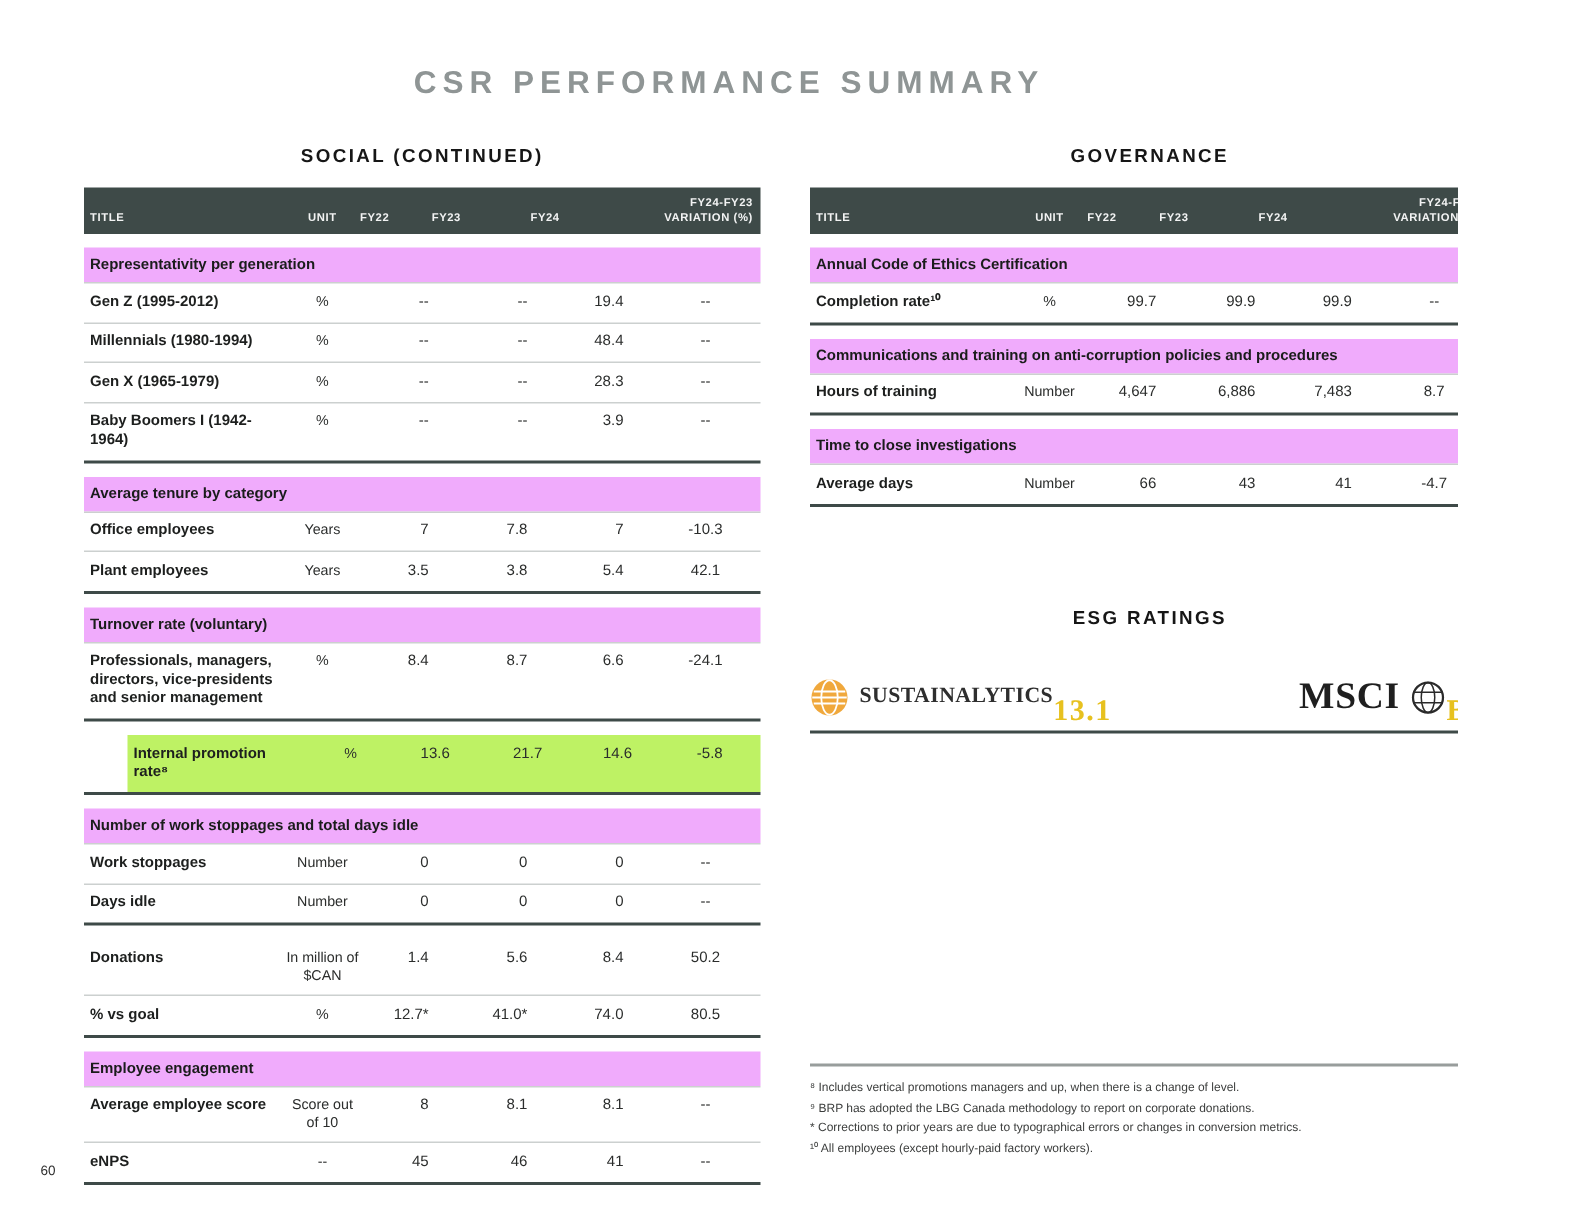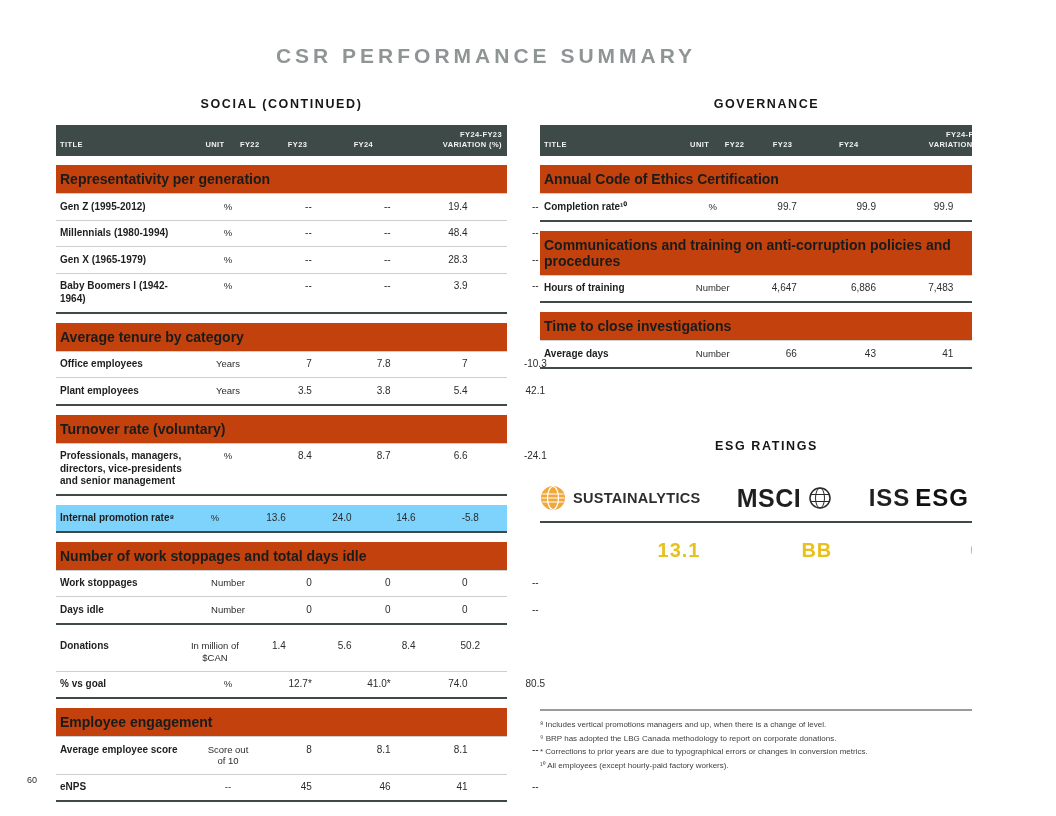--- a/index.html
+++ b/index.html
@@ -26,36 +26,36 @@
     display: grid; grid-template-columns: var(--cols); align-items: end;
     background: #3e4a48; color: #f2f3f3; min-height: 31px; padding: 5px 0 6px;
   }
   .hcell { font-size: 7.5px; font-weight: 700; letter-spacing: .4px; line-height: 1.35; }
   .h0 { padding-left: 4px; }
   .h1 { text-align: center; }
   .h2, .h3, .h4 { text-align: left; padding-right: 2px; }
   .h5 { text-align: right; padding-right: 5px; white-space: pre-line; }
   .tgroup { margin-top: 9px; border-bottom: 2px solid #3e4a48; }
   .section-band {
-    background: #c2410c; font-weight: 700; font-size: 14px; color: #1a1c1b;
+    background: #f0abfc; font-weight: 700; font-size: 10px; color: #1a1c1b;
     padding: 6px 4px;
   }
   .trow { display: grid; grid-template-columns: var(--cols); align-items: start; padding: 6.5px 0; }
-  .section-band + .trow, .trow + .trow { border-top: 1px solid #ccd0cf; gap: 13px; }
-  .trow.shaded { background: #7dd3fc; }
+  .section-band + .trow, .trow + .trow { border-top: 1px solid #ccd0cf; }
+  .trow.shaded { background: #bef264; margin-left: 29px; }
   .cell { line-height: 1.25; }
   .c-title { font-weight: 700; padding-left: 4px; padding-right: 8px; }
   .c-unit { text-align: center; font-size: 9.5px; color: #2b2d2c; }
   .c-fy { text-align: right; padding-right: 2px; color: #2b2d2c; }
   .c-var { text-align: center; padding-left: 16px; color: #2b2d2c; }
   
   .esg-block { position: absolute; top: 308px; left: 0; width: 100%; }
-  .esg-block .col-heading { margin-bottom: 0; margin-top: 34px; }
+  .esg-block .col-heading { margin-bottom: 0; }
   .ratings { position: relative; margin-top: 24px; display: flex; justify-content: space-between; }
-  .rating-col { display: flex; flex-direction: column; align-items: flex-end; }
+  .rating-col { display: flex; flex-direction: row; align-items: center; font-family: Liberation Serif, serif; }
   .rating-logo { height: 42px; display: flex; align-items: center; gap: 7px; }
   .esg-underline { position: absolute; top: 44px; left: 0; width: 100%; height: 2px; background: #3e4a48; }
   .rating-score { margin-top: 20px; font-size: 20px; font-weight: 700; letter-spacing: 1px; color: #e7c11f; }
   .susta-text { font-size: 14.5px; font-weight: 700; letter-spacing: .3px; color: #2e2e2e; }
   .msci-text { font-size: 25px; font-weight: 700; letter-spacing: .5px; color: #1f1f1f; }
   .iss-text-a { font-size: 24px; font-weight: 700; letter-spacing: 1px; color: #1f1f1f; }
   .iss-text-b { font-size: 24px; font-weight: 900; letter-spacing: 1px; color: #111; margin-left: -2px; }
   
   .footnotes { position: absolute; top: 612px; left: 0; width: 100%; }
   .fn-divider { height: 2px; background: #989d9c; margin-bottom: 8px; }
@@ -144,21 +144,21 @@
             <div class="cell c-fy">8.7</div>
             <div class="cell c-fy">6.6</div>
             <div class="cell c-var">-24.1</div>
           </div>
         </div>
         <div class="tgroup">
           <div class="trow shaded">
             <div class="cell c-title">Internal promotion rate⁸</div>
             <div class="cell c-unit">%</div>
             <div class="cell c-fy">13.6</div>
-            <div class="cell c-fy">24.0</div>
+            <div class="cell c-fy">21.7</div>
             <div class="cell c-fy">14.6</div>
             <div class="cell c-var">-5.8</div>
           </div>
         </div>
         <div class="tgroup">
           <div class="section-band">Number of work stoppages and total days idle</div>
           <div class="trow">
             <div class="cell c-title">Work stoppages</div>
             <div class="cell c-unit">Number</div>
             <div class="cell c-fy">0</div>
@@ -283,30 +283,20 @@
             <span class="msci-text">MSCI</span>
             <svg width="24" height="24" viewBox="0 0 24 24" fill="none" stroke="#2a2a2a">
               <circle cx="12" cy="12" r="10" stroke-width="1.5"></circle>
               <ellipse cx="12" cy="12" rx="4.5" ry="10" stroke-width="1"></ellipse>
               <path d="M2.5 8.5 h19 M2.5 15.5 h19" stroke-width="1"></path>
             </svg>
           </div>
           <div class="rating-score">BB</div>
         </div>
 
-        <div class="rating-col">
-          <div class="rating-logo">
-            <span class="iss-text-a">ISS</span>
-            <span class="iss-text-b">ESG</span>
-            <svg width="17" height="17" viewBox="0 0 18 18" fill="none" stroke="#2a2a2a" stroke-width="1.6">
-              <path d="M4.5 3.5 L14.5 9 L4.5 14.5 Z"></path>
-            </svg>
-          </div>
-          <div class="rating-score">C-</div>
-        </div>
 
         <div class="esg-underline"></div>
       </div>
     </div>
 
     <div class="footnotes">
       <div class="fn-divider"></div>
       <p class="fn">⁸ Includes vertical promotions managers and up, when there is a change of level.</p>
       <p class="fn">⁹ BRP has adopted the LBG Canada methodology to report on corporate donations.</p>
       <p class="fn">* Corrections to prior years are due to typographical errors or changes in conversion metrics.</p>

